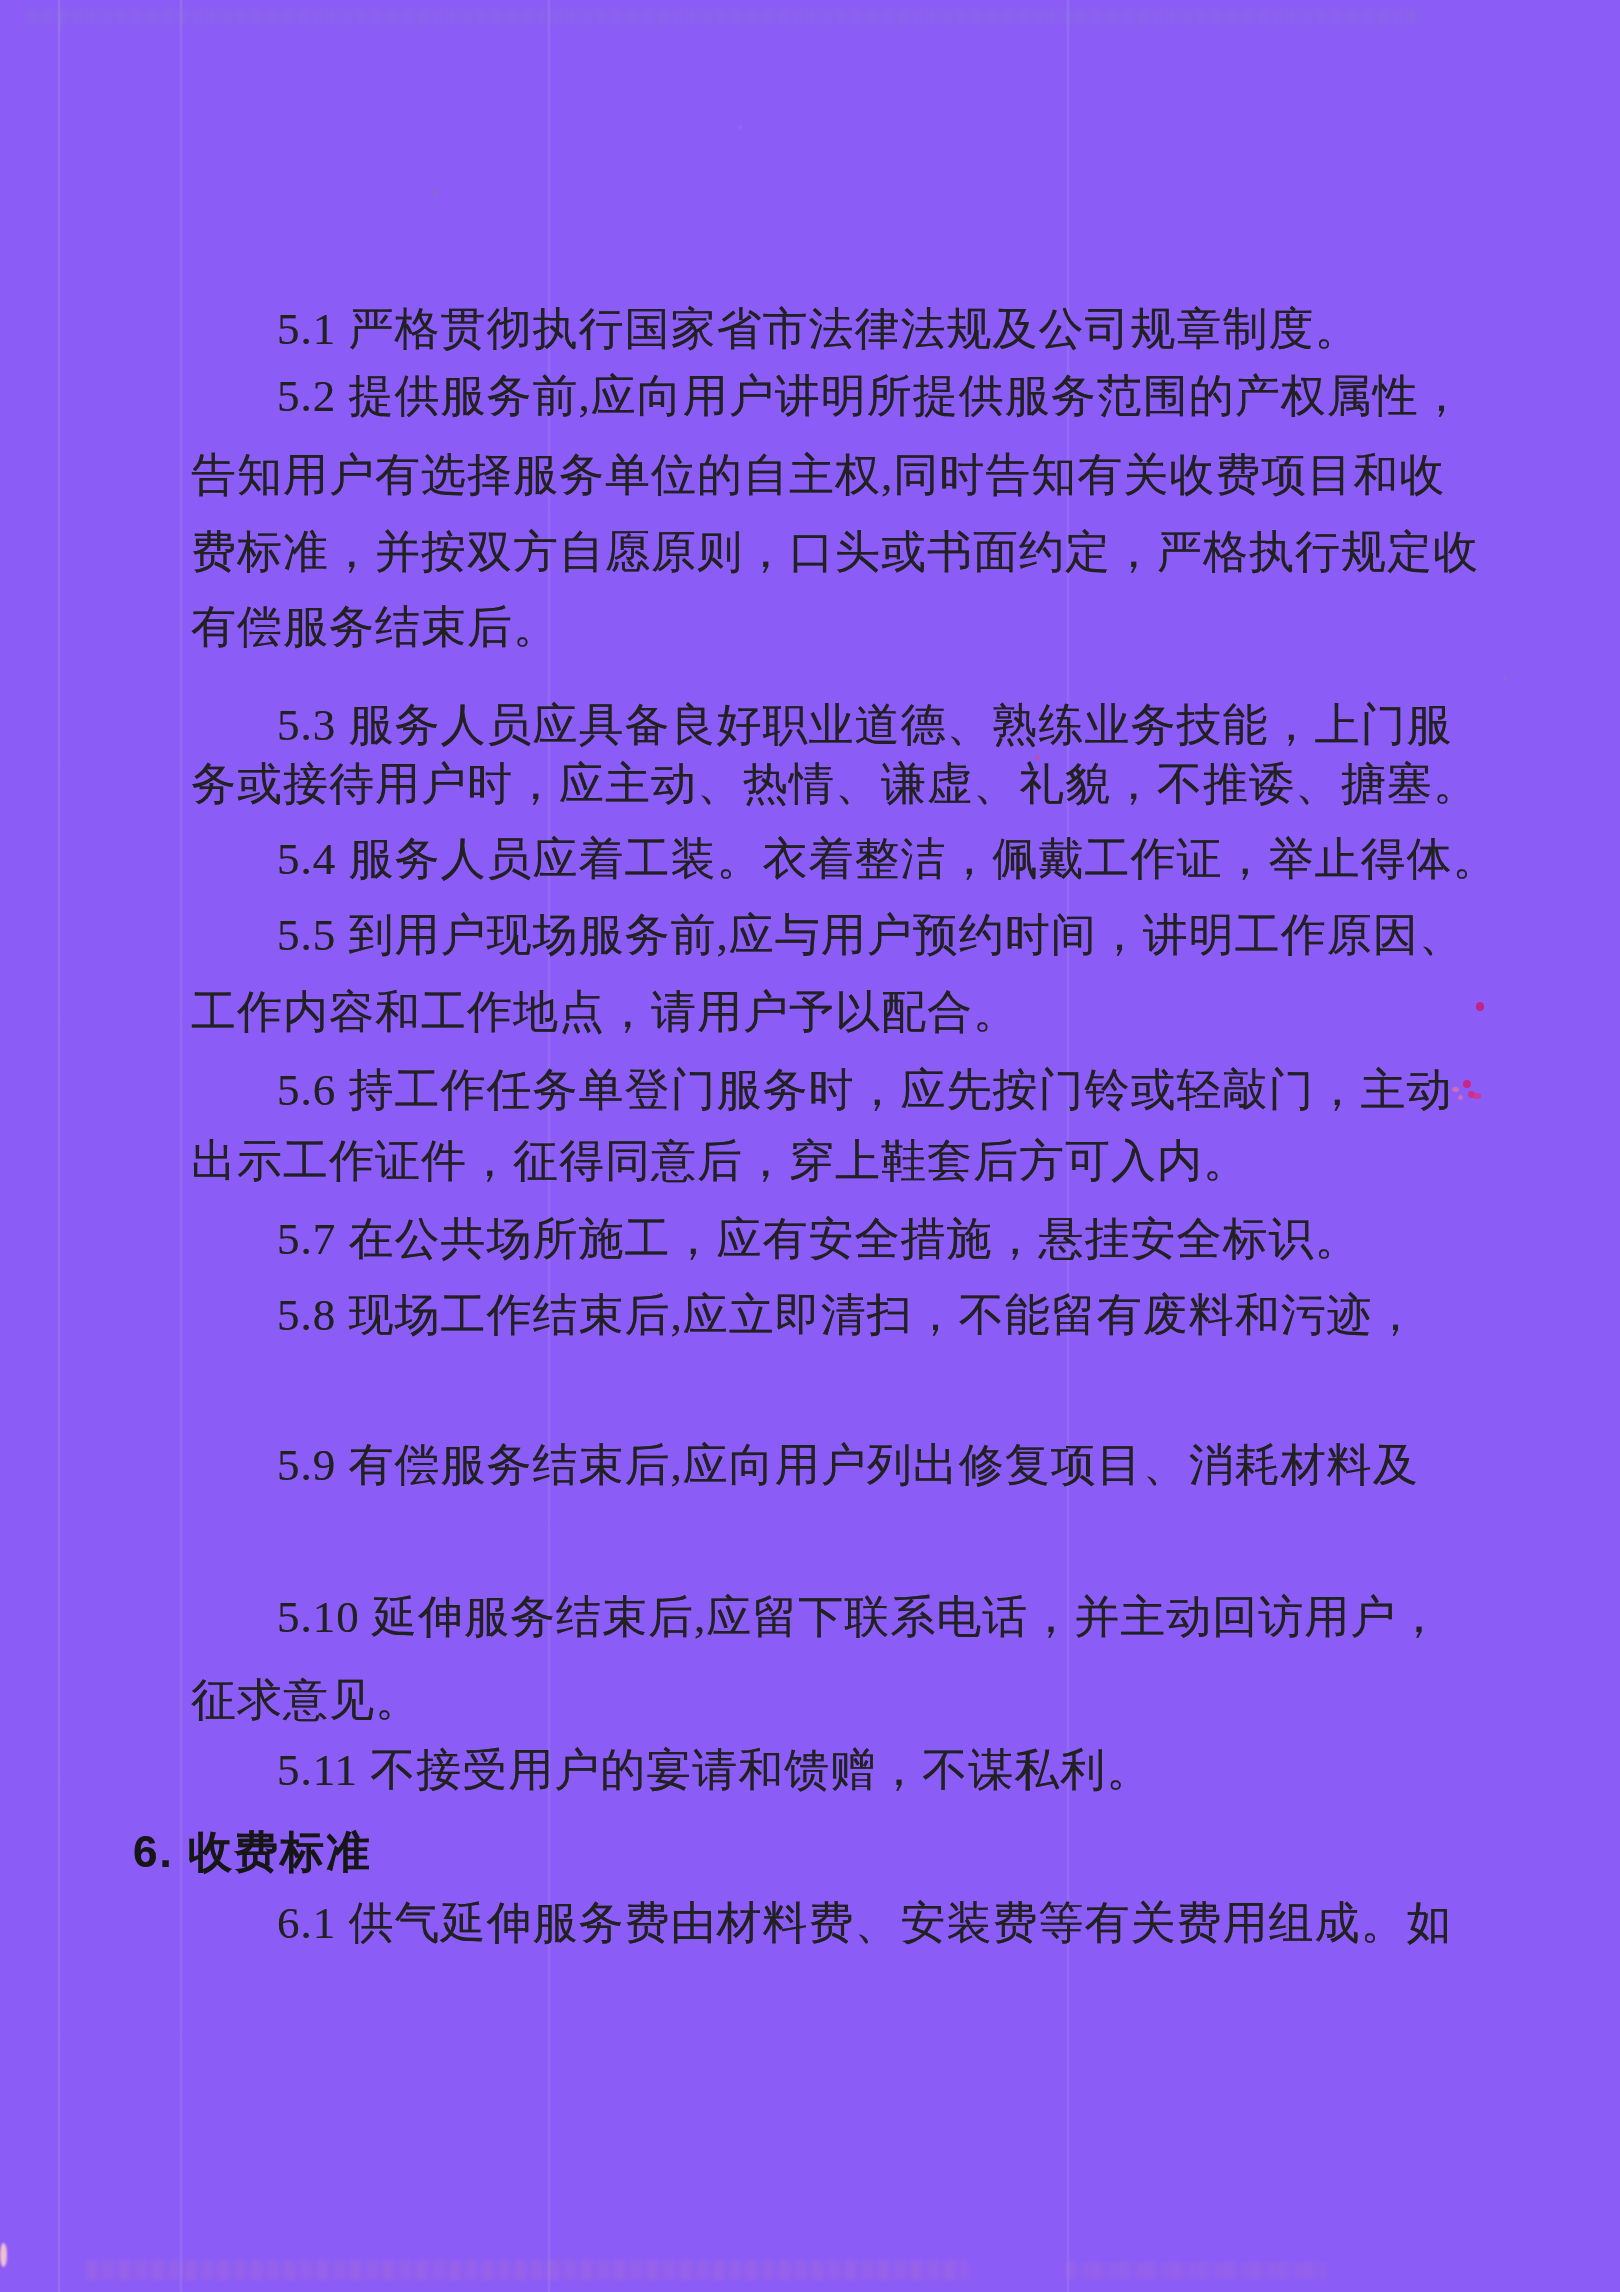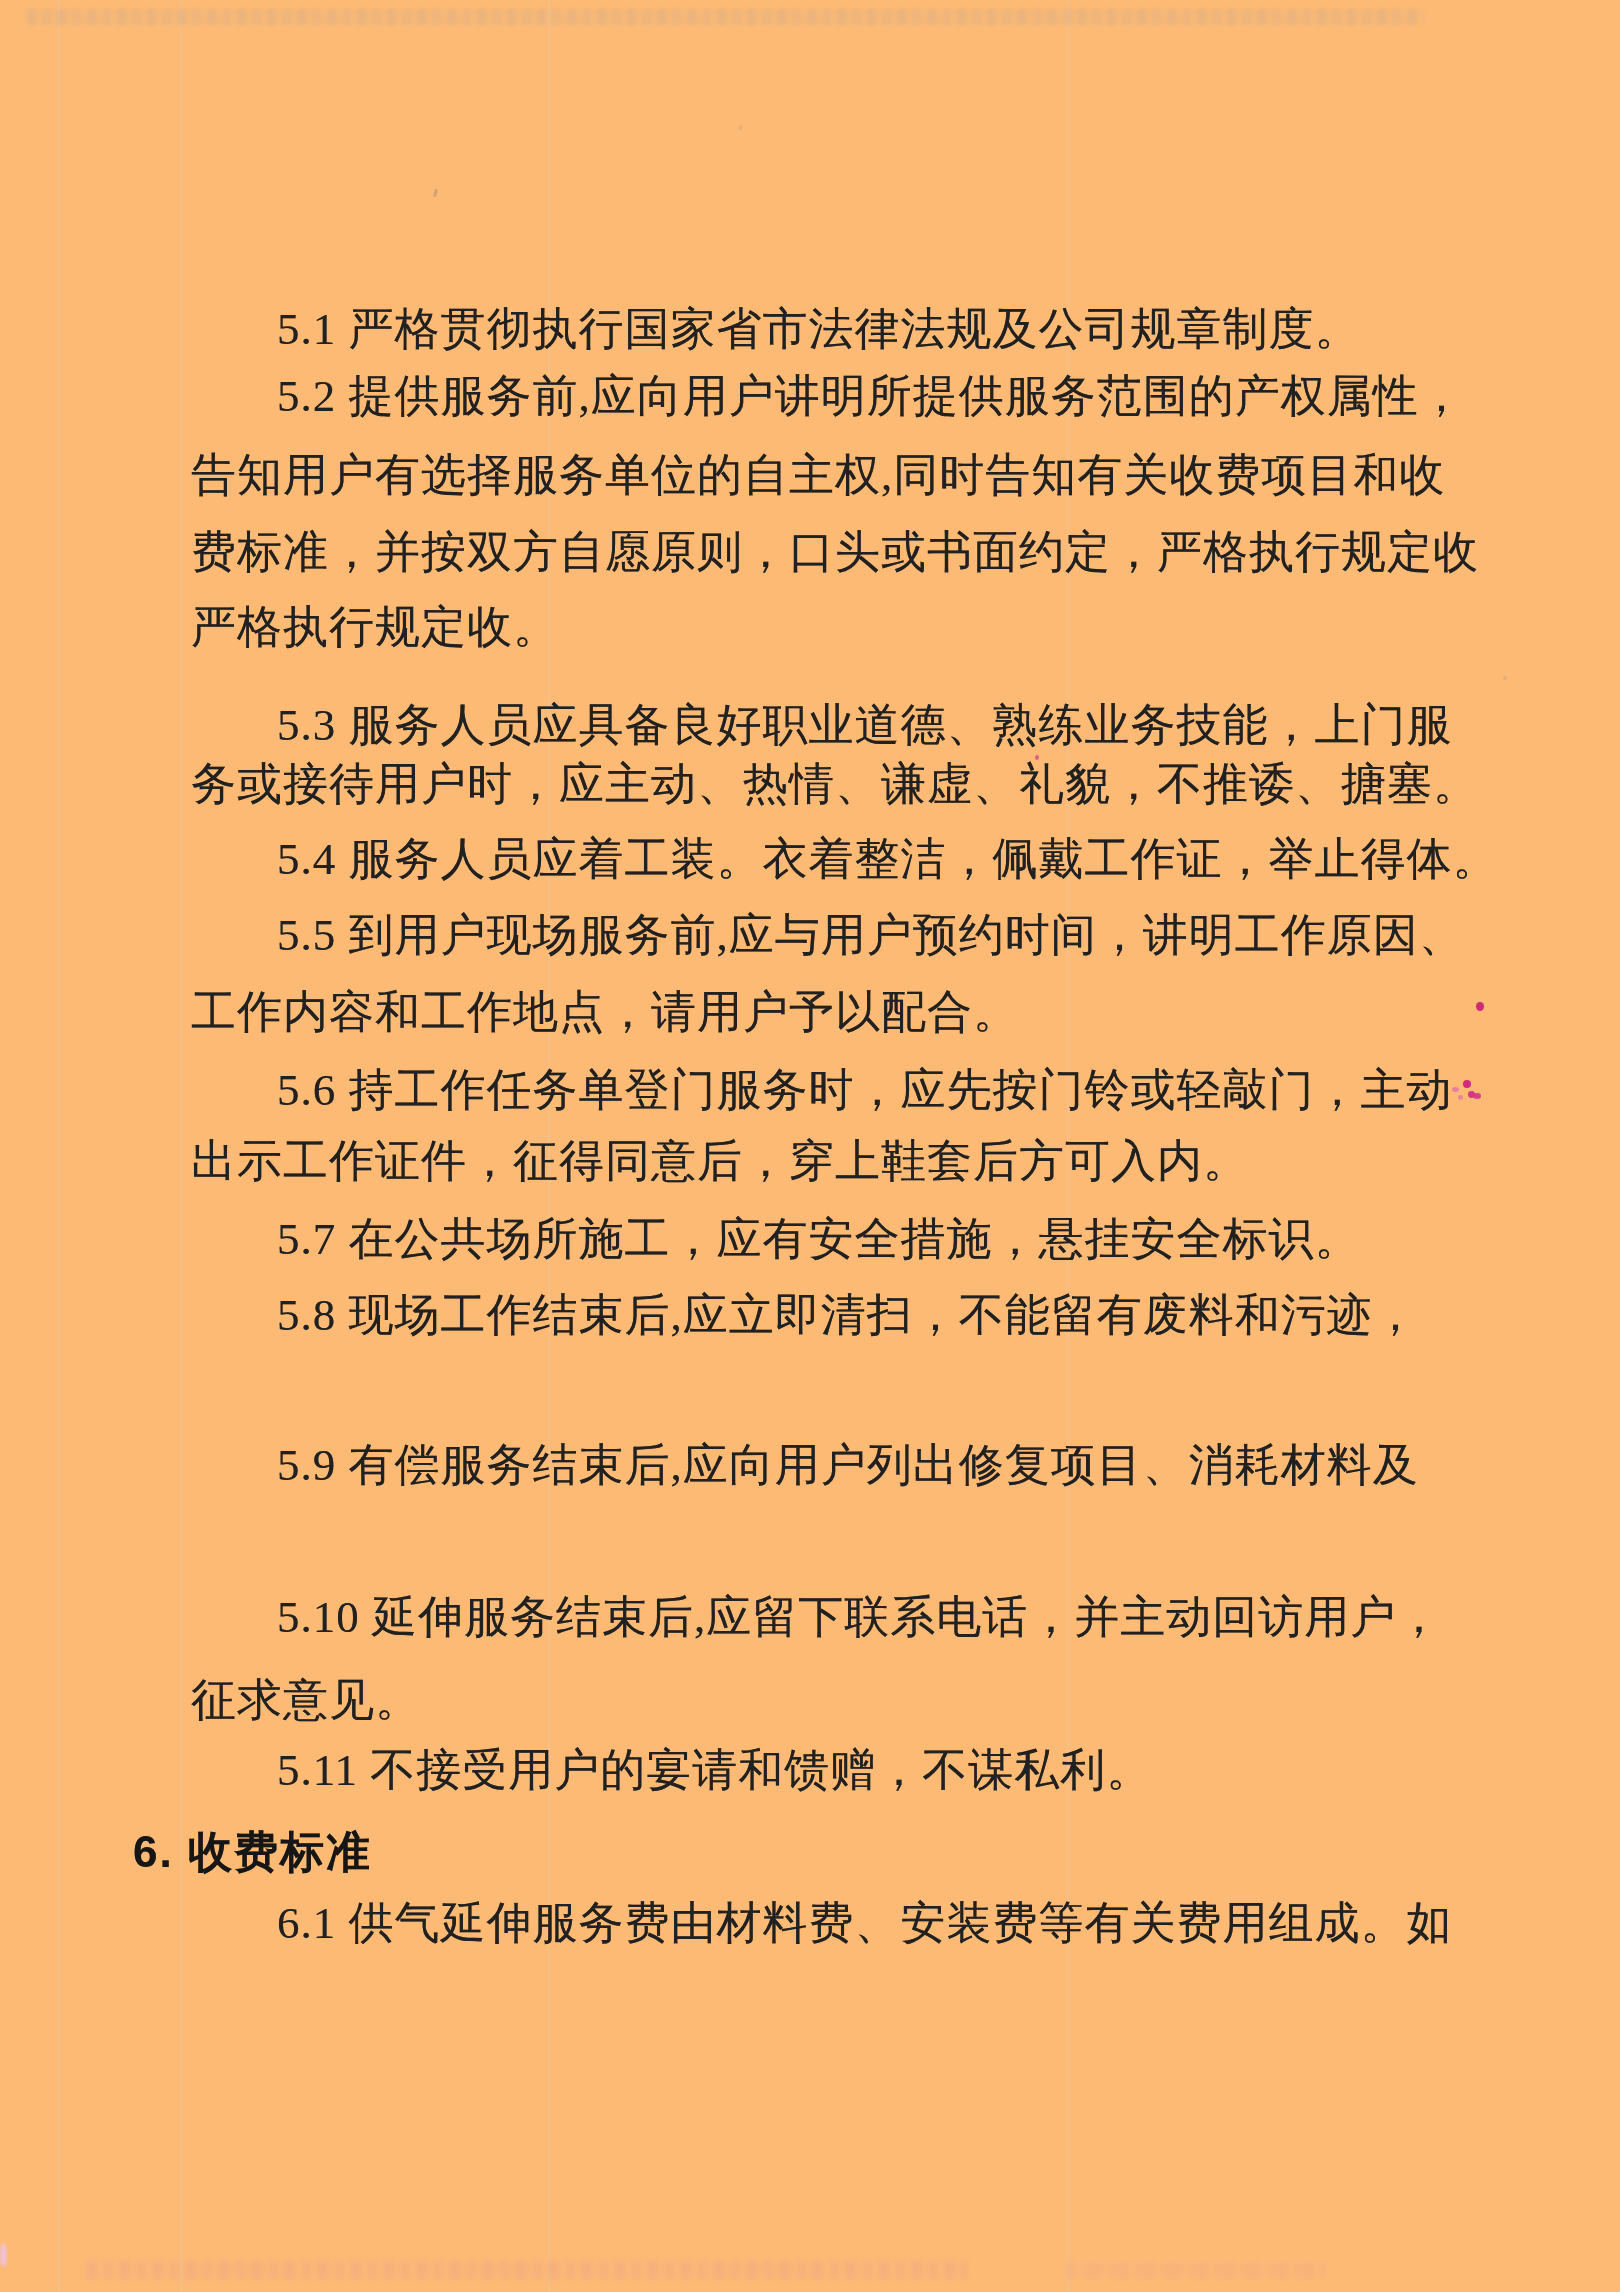--- a/index.html
+++ b/index.html
@@ -1,19 +1,19 @@
 <!DOCTYPE html>
 <html><head>
 <meta charset="utf-8">
 <style>
   html,body{margin:0;padding:0;background:#e9e9e9;}
   #page{
     position:relative;
     width:1620px;height:2293px;
-    background:#fdba74;
+    background:#8b5cf6;
     overflow:hidden;
     font-family:"Liberation Serif", serif;
   }
   
   #page::before{
     content:"";
     position:absolute;inset:0;
     background:
       linear-gradient(90deg, transparent 57px, rgba(205,214,228,0.20) 59px, transparent 61px),
       linear-gradient(90deg, transparent 179px, rgba(205,214,228,0.16) 181px, transparent 183px),
@@ -85,21 +85,21 @@
 <div id="page">
 
   <div class="bleed bleed-top"></div>
   <div class="bleed bleed-bottom-1"></div>
   <div class="bleed bleed-bottom-2"></div>
 
   <div class="line ind" style="top:307px">5.1 严格贯彻执行国家省市法律法规及公司规章制度。</div>
   <div class="line ind" style="top:374px">5.2 提供服务前,应向用户讲明所提供服务范围的产权属性，</div>
   <div class="line cont" style="top:530px">费标准，并按双方自愿原则，口头或书面约定，严格执行规定收</div>
   <div class="line cont" style="top:453px">告知用户有选择服务单位的自主权,同时告知有关收费项目和收</div>
-  <div class="line cont" style="top:605px">严格执行规定收。</div>
+  <div class="line cont" style="top:605px">有偿服务结束后。</div>
   <div class="line ind" style="top:703px">5.3 服务人员应具备良好职业道德、熟练业务技能，上门服</div>
   <div class="line cont" style="top:762px">务或接待用户时，应主动、热情、谦虚、礼貌，不推诿、搪塞。</div>
   <div class="line ind" style="top:837px">5.4 服务人员应着工装。衣着整洁，佩戴工作证，举止得体。</div>
   <div class="line ind" style="top:913px">5.5 到用户现场服务前,应与用户预约时间，讲明工作原因、</div>
   <div class="line cont" style="top:990px">工作内容和工作地点，请用户予以配合。</div>
   <div class="line ind" style="top:1068px">5.6 持工作任务单登门服务时，应先按门铃或轻敲门，主动</div>
   <div class="line cont" style="top:1139px">出示工作证件，征得同意后，穿上鞋套后方可入内。</div>
   <div class="line ind" style="top:1217px">5.7 在公共场所施工，应有安全措施，悬挂安全标识。</div>
   <div class="line ind" style="top:1293px">5.8 现场工作结束后,应立即清扫，不能留有废料和污迹，</div>
   <div class="line ind" style="top:1443px">5.9 有偿服务结束后,应向用户列出修复项目、消耗材料及</div>

